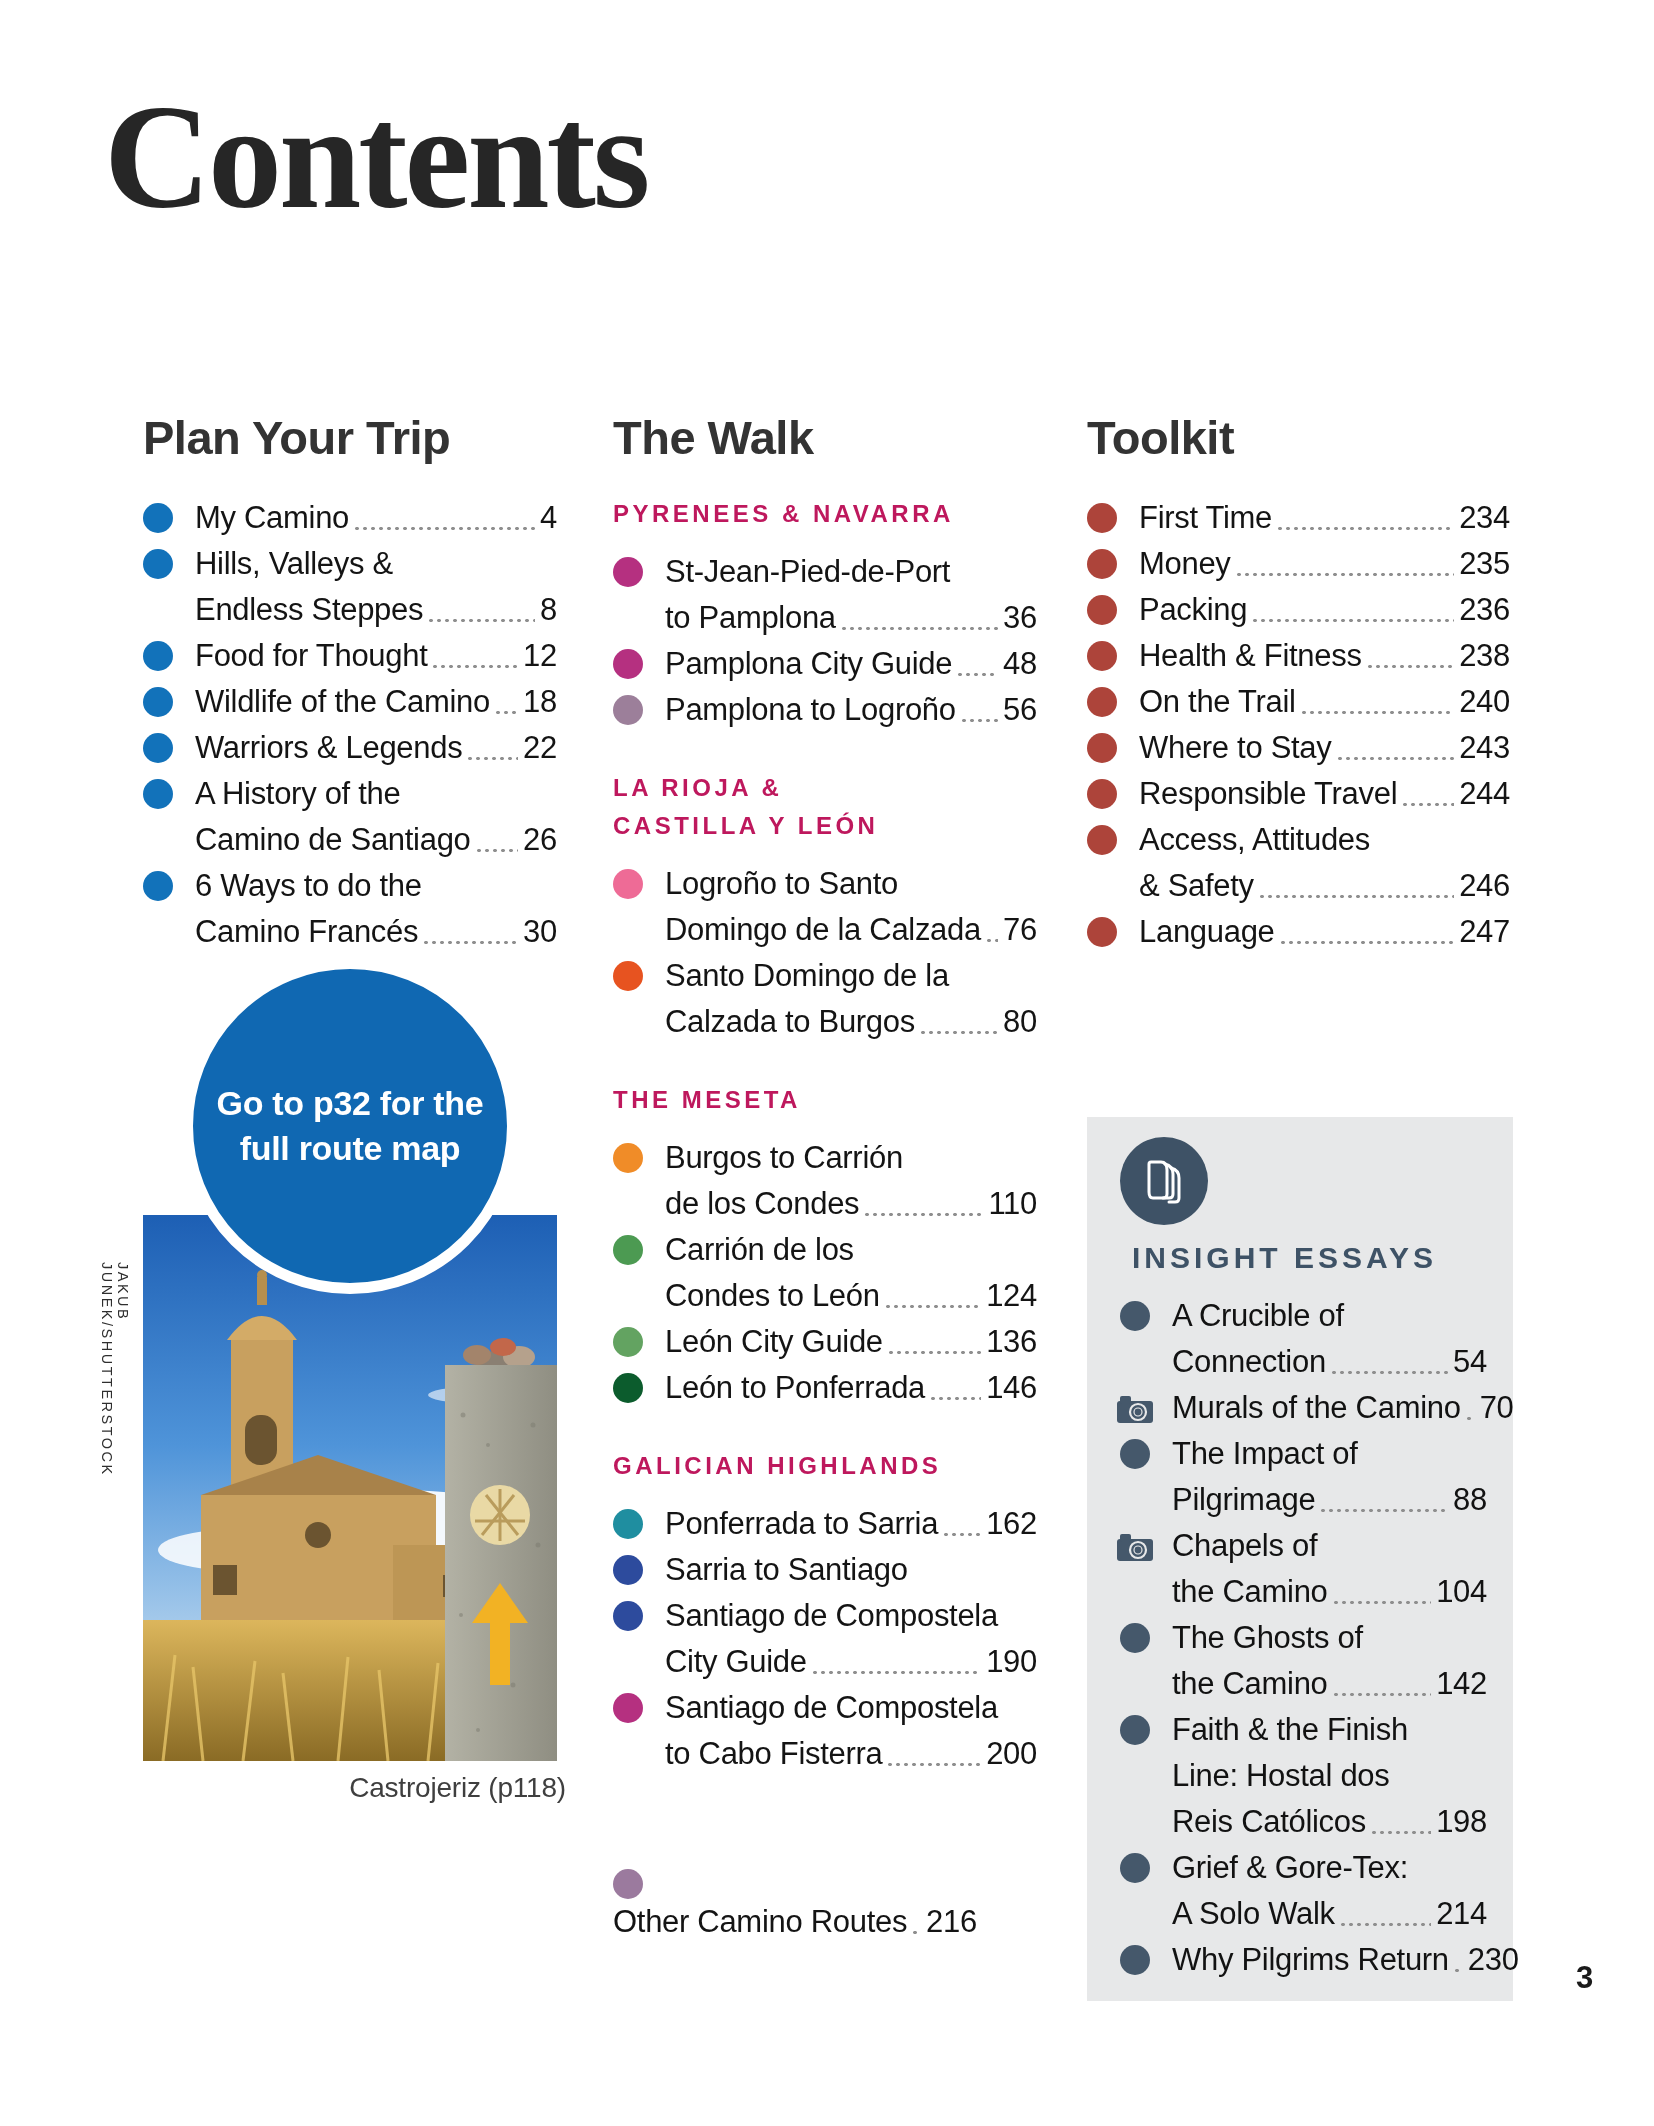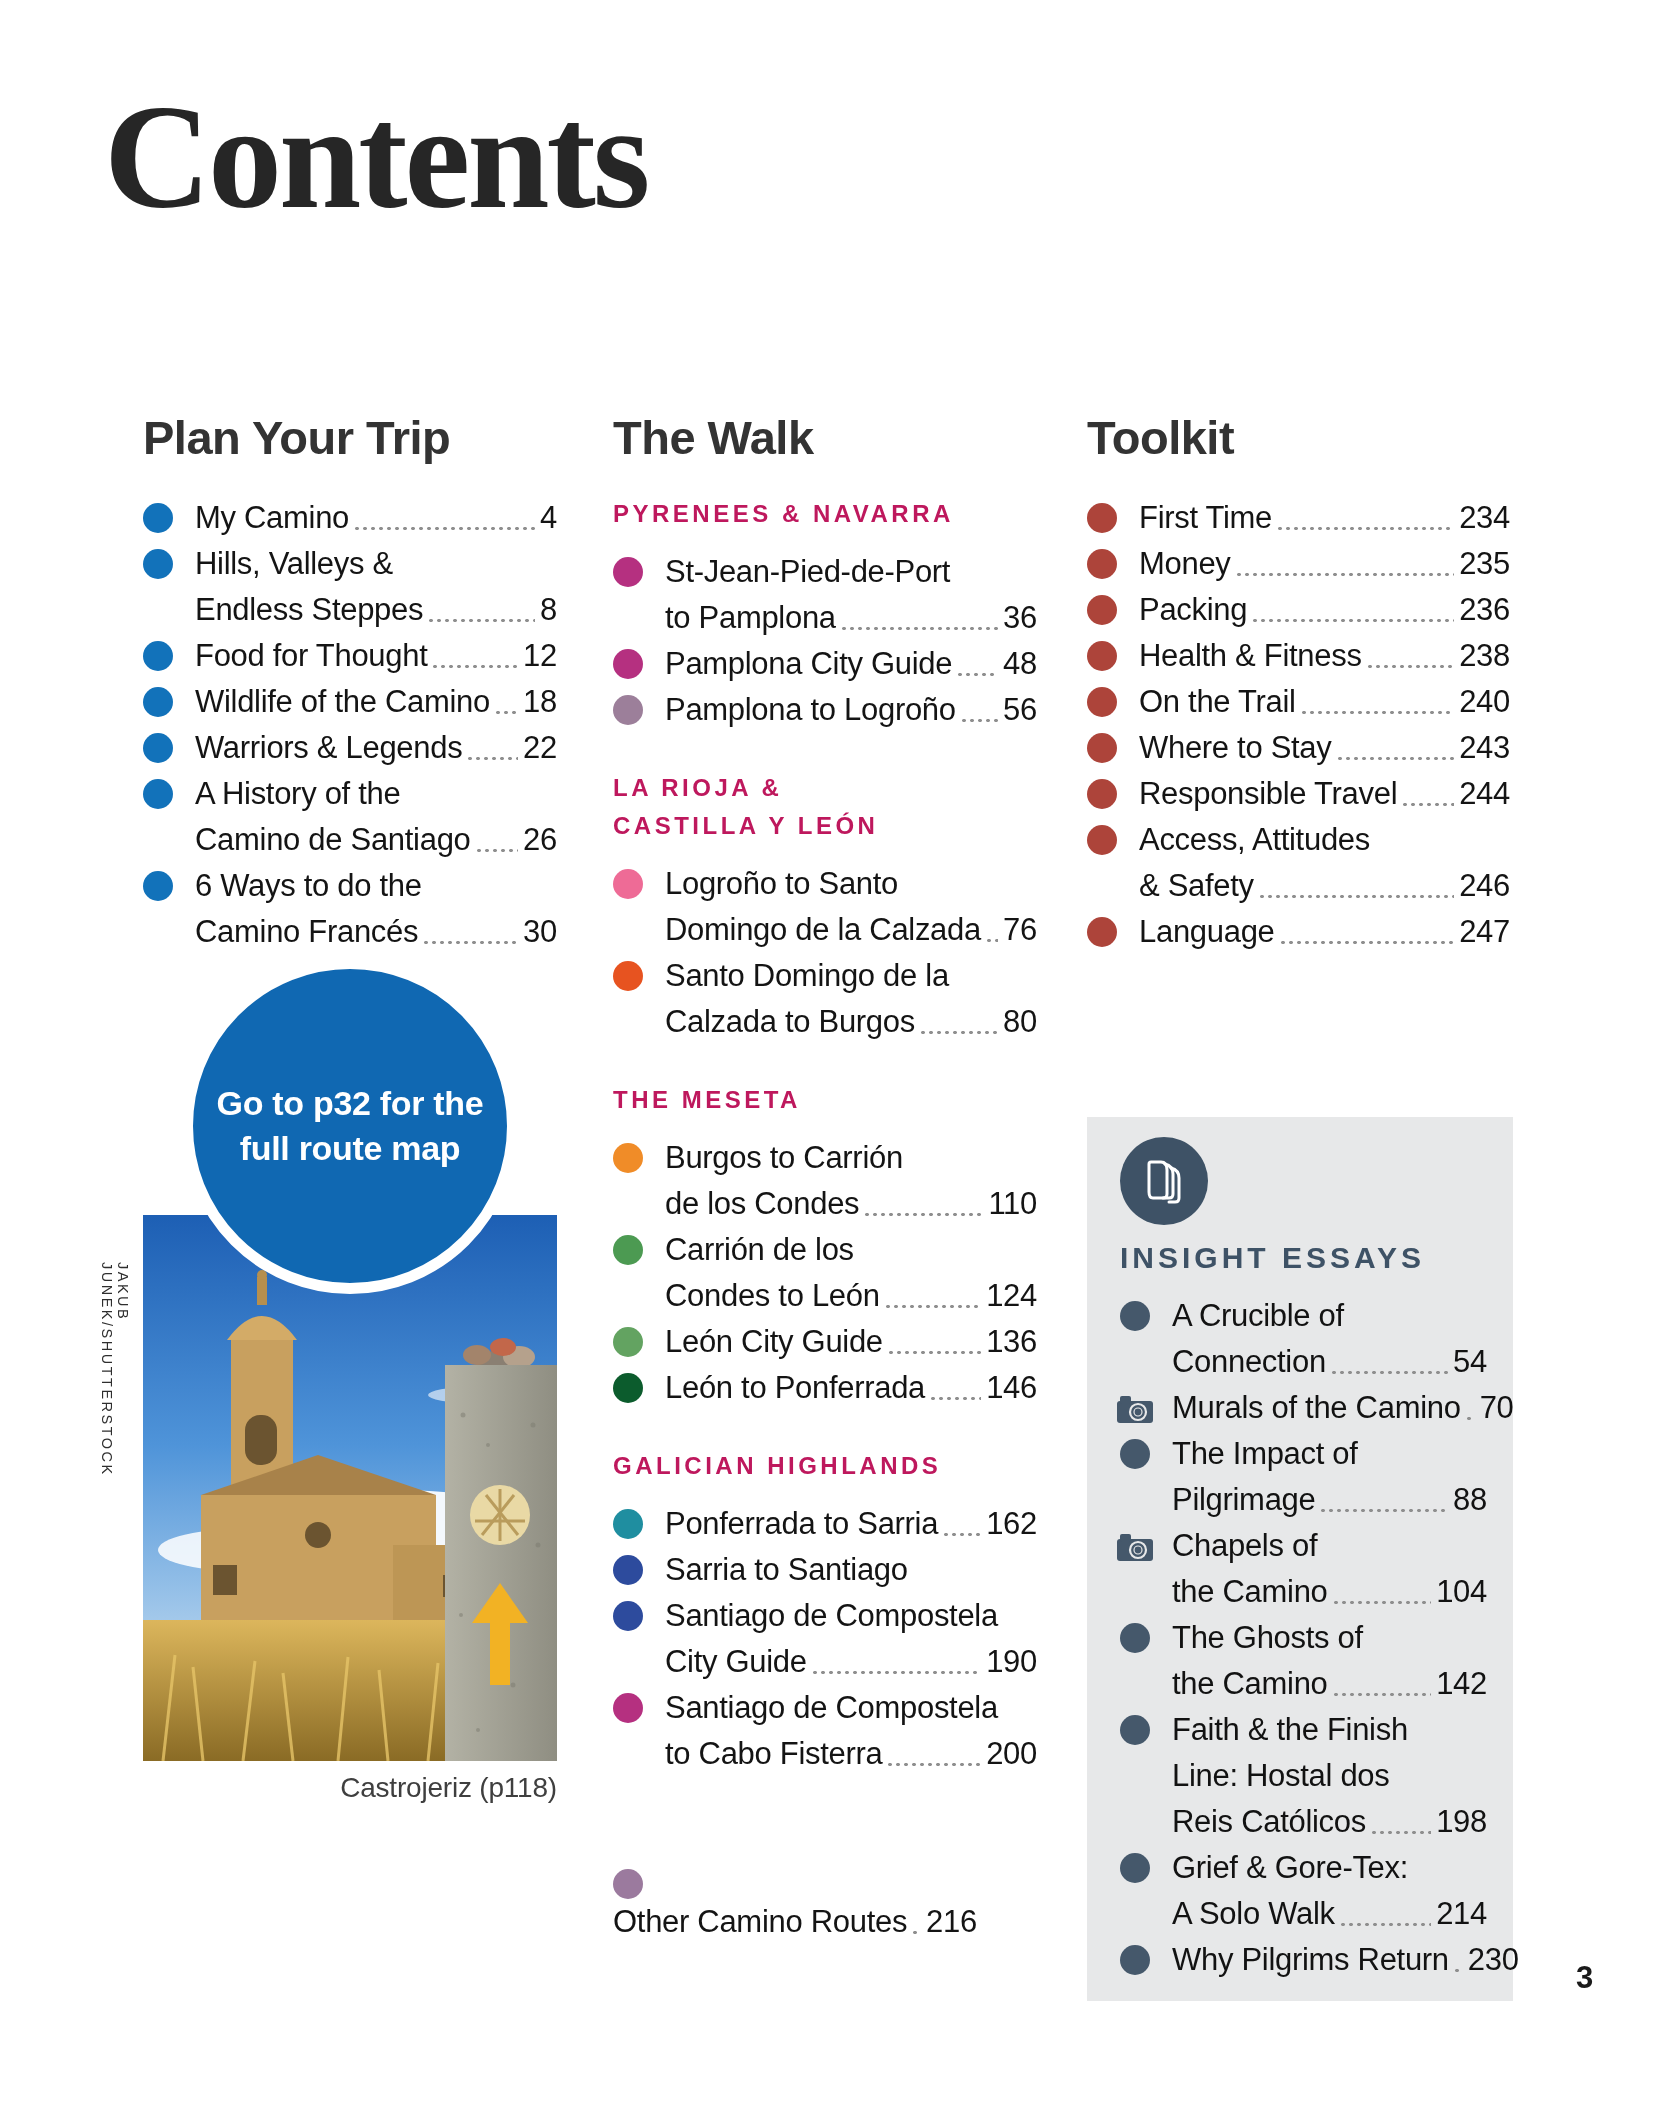--- a/index.html
+++ b/index.html
@@ -61,36 +61,36 @@
   }
 
   
   .photo { position: absolute; left: 143px; top: 1215px; width: 414px; height: 546px; overflow: hidden; z-index: 1; }
   .photo svg { display: block; }
   .photo-credit {
     position: absolute; left: 99px; top: 1262px; height: 280px;
     writing-mode: vertical-rl; font-size: 14.5px; letter-spacing: 2.5px; color: #2e2e2e;
   }
   .photo-caption {
-    position: absolute; left: 143px; top: 1772px; width: 414px; text-align: right;
+    position: absolute; left: 152px; top: 1772px; width: 414px; text-align: right;
     font-size: 28px; color: #3f3f3f; letter-spacing: -0.2px;
   }
 
   
   .insight-box {
     position: absolute; left: 1087px; top: 1117px; width: 426px; height: 884px;
     background: #e7e8e9; padding: 20px 26px 0 33px; z-index: 2;
   }
   .insight-icon-circle {
     width: 88px; height: 88px; border-radius: 50%; background: #3e5266;
     display: flex; align-items: center; justify-content: center; margin-bottom: 18px;
   }
   .insight-title {
     color: #3e5266; font-weight: 700; font-size: 30px; letter-spacing: 4px;
-    line-height: 30px; margin-bottom: 20px;
+    line-height: 30px; margin-bottom: 20px; margin-left: 12px;
   }
   .insight-box .item-body { color: #121212; }
 
   .page-number { position: absolute; left: 1576px; top: 1960px; font-size: 31px; font-weight: 700; color: #1a1a1a; }
 </style>
 </head>
 <body>
 
 <h1 class="page-title">Contents</h1>
 

